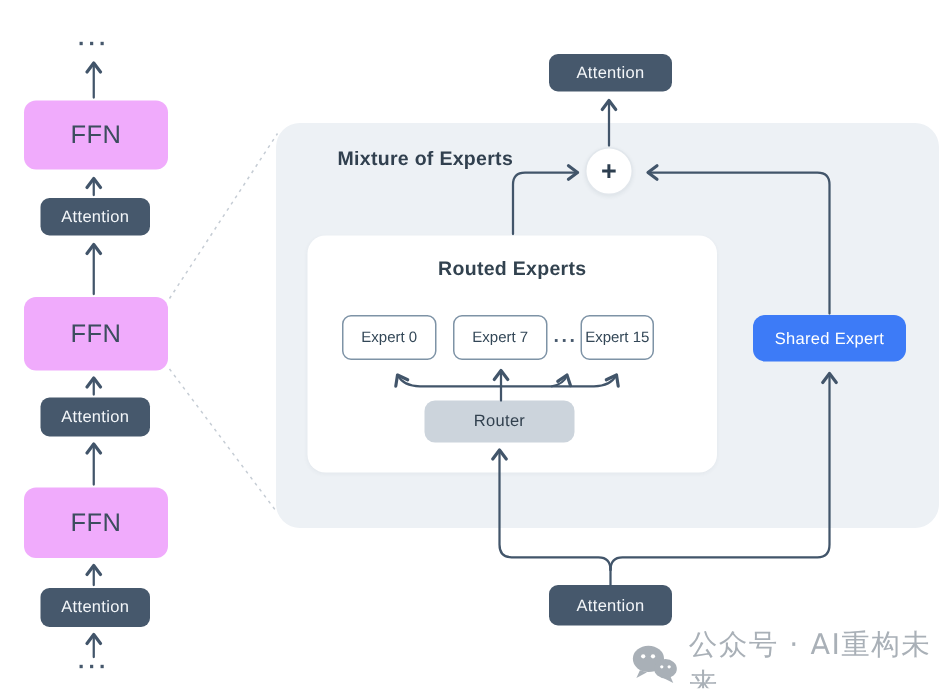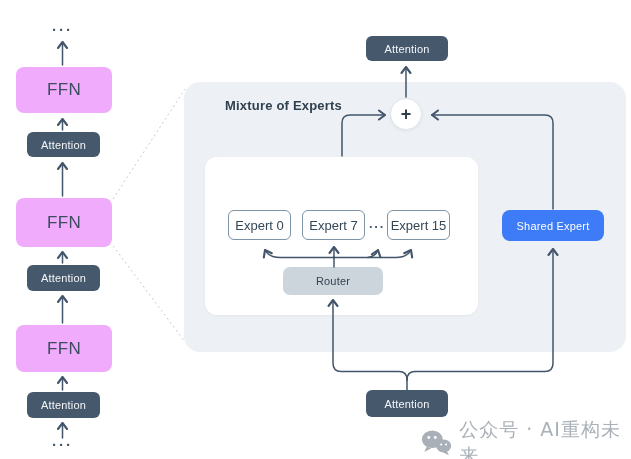--- a/index.html
+++ b/index.html
@@ -9,21 +9,21 @@
   }
   .abs{position:absolute;box-sizing:border-box;}
   .box{display:flex;align-items:center;justify-content:center;text-align:center;}
   .dark{background:#46586c;color:#f3f6f9;border-radius:6px;font-size:11px;letter-spacing:.2px;}
   .ffn{background:#f0abfc;color:#3c4d5e;border-radius:8px;font-size:17px;letter-spacing:.3px;}
   .ellipsis{color:#46586c;font-size:15px;font-weight:700;letter-spacing:2px;line-height:10px;}
   .panel{background:#edf1f5;border-radius:16px;}
   .panel-title{color:#31404f;font-size:13px;font-weight:700;letter-spacing:.2px;}
   .routed-box{background:#ffffff;border-radius:12px;box-shadow:0 1px 3px rgba(40,60,80,.05);}
   .routed-title{color:#32424f;font-size:13px;font-weight:700;letter-spacing:.2px;text-align:center;}
-  .expert{background:#ffffff;border:1px solid #7e93a6;border-radius:6px;color:#334757;font-size:13px;}
+  .expert{background:#ffffff;border:1px solid #7e93a6;border-radius:6px;color:#334757;font-size:10px;}
   .expert-dots{color:#46586c;font-size:13px;font-weight:700;letter-spacing:1px;}
   .router{background:#ccd4dc;border-radius:7px;color:#32414f;font-size:11px;letter-spacing:.2px;}
   .shared{background:#3d7bf7;border-radius:8px;color:#ffffff;font-size:11px;letter-spacing:.2px;}
   .plus-circle{
     background:#ffffff;border:1px solid #e2e7ec;border-radius:50%;
     box-shadow:0 1px 3px rgba(40,60,80,.08);
     color:#2d3e4f;font-size:18px;font-weight:700;line-height:1;
   }
   .watermark{display:flex;align-items:center;gap:7px;color:#a9b0b7;font-size:19px;letter-spacing:1px;
     font-family:"DejaVu Sans","Liberation Sans",sans-serif;}
@@ -42,25 +42,26 @@
   <div class="abs box dark" style="left:27px;top:265px;width:73px;height:26px;">Attention</div>
   <div class="abs box ffn" style="left:16px;top:325px;width:96px;height:47px;">FFN</div>
   <div class="abs box dark" style="left:27px;top:392px;width:73px;height:26px;">Attention</div>
 
   <div class="abs ellipsis" style="left:52px;top:440px;">···</div>
 
   <div class="abs panel" style="left:184px;top:82px;width:442px;height:270px;"></div>
   <div class="abs panel-title" style="left:205px;top:98px;margin-left:20px;">Mixture of Experts</div>
 
   <div class="abs routed-box" style="left:205px;top:157px;width:273px;height:158px;"></div>
+  <div class="abs routed-title" style="left:205px;top:171px;width:273px;">Routed Experts</div>
 
   <div class="abs box expert" style="left:228px;top:210px;width:63px;height:30px;">Expert 0</div>
   <div class="abs box expert" style="left:302px;top:210px;width:63px;height:30px;">Expert 7</div>
   <div class="abs expert-dots" style="left:369px;top:219px;">···</div>
-  <div class="abs box expert" style="left:387px;top:210px;width:63px;height:30px;">Expert 15</div>
+  <div class="abs box expert" style="left:387px;top:210px;width:49px;height:30px;">Expert 15</div>
 
   <div class="abs box shared" style="left:502px;top:210px;width:102px;height:31px;">Shared Expert</div>
 
   <div class="abs box router" style="left:283px;top:267px;width:100px;height:28px;">Router</div>
 
   <div class="abs box plus-circle" style="left:390px;top:98px;width:32px;height:32px;">+</div>
 
   <div class="abs box dark" style="left:366px;top:36px;width:82px;height:25px;">Attention</div>
   <div class="abs box dark" style="left:366px;top:390px;width:82px;height:27px;">Attention</div>
 

